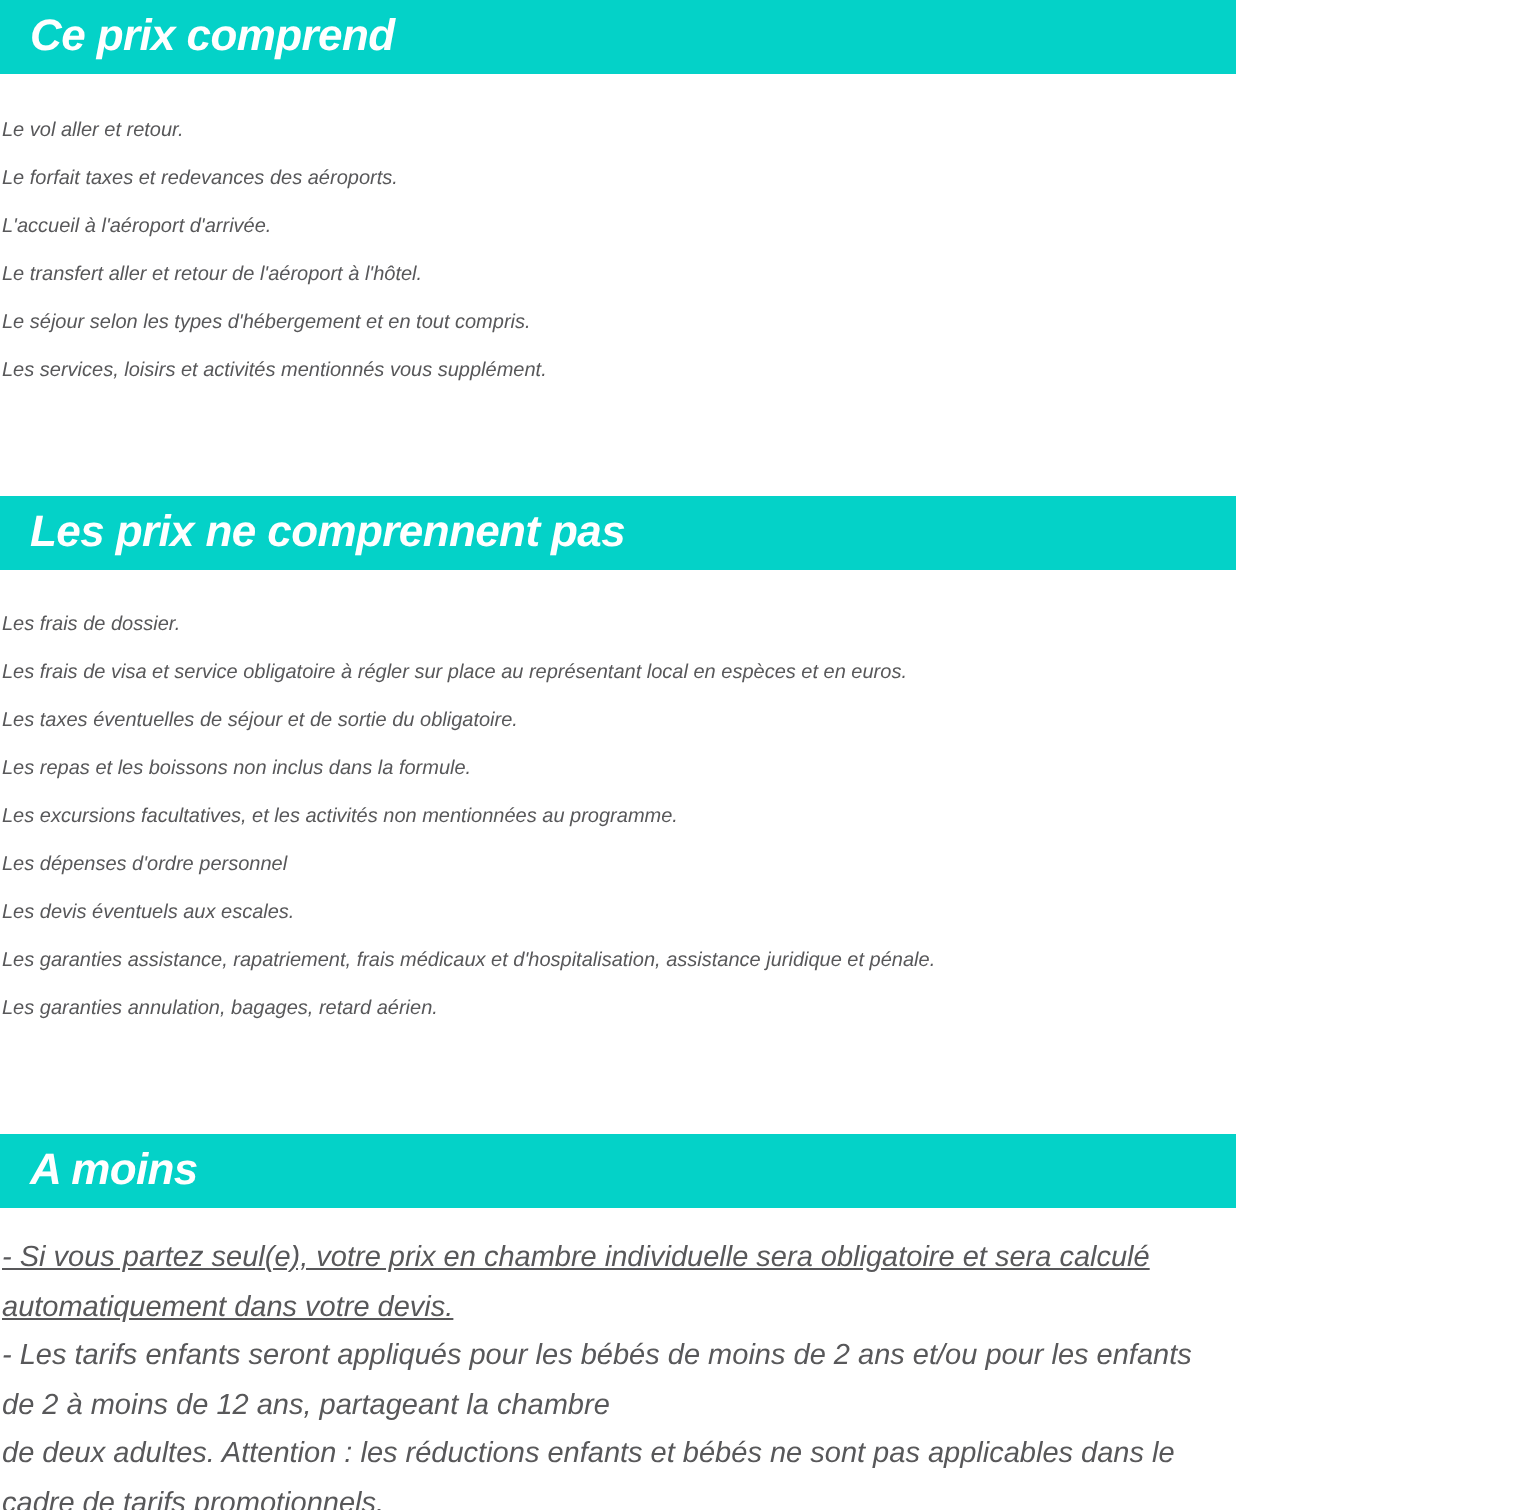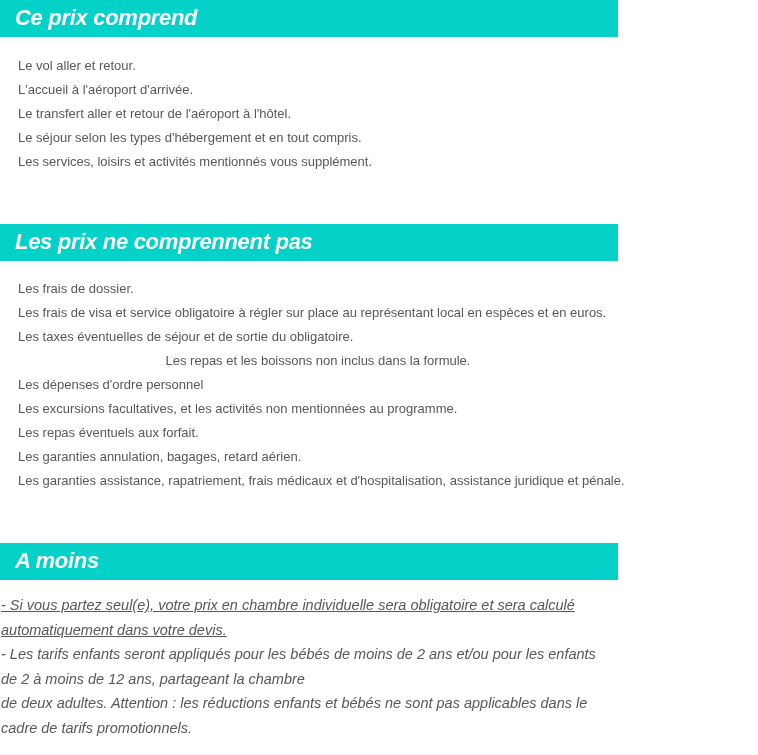--- a/index.html
+++ b/index.html
@@ -34,25 +34,26 @@
     font-stretch: condensed;
     white-space: nowrap;
   }
 
   
   .section-body {
     padding: 0;
     margin: 0;
   }
   .line {
-    font-size: 13px;
+    font-size: 10px;
+    font-style: italic;
     color: #58585a;
     line-height: 24px;
     white-space: nowrap;
-    padding-left: 18px;
+    padding-left: 1px;
   }
   .para {
     font-size: 14.5px;
     font-style: italic;
     color: #58585a;
     line-height: 24.5px;
     padding-left: 1px;
     padding-right: 4px;
   }
 
@@ -67,42 +68,43 @@
 </head>
 <body>
 
 <div class="page" style="background: rgb(255, 255, 255);">
 
   <div>
     <div class="section-header" style="background: rgb(4, 210, 200); color: rgb(255, 255, 255);">Ce prix comprend</div>
     <div class="gap-after-header-1"></div>
     <div class="section-body">
       <div class="line" style="color: rgb(88, 88, 90);">Le vol aller et retour.</div>
+      <div class="line" style="color: rgb(88, 88, 90);">Le forfait taxes et redevances des aéroports.</div>
       <div class="line" style="color: rgb(88, 88, 90);">L'accueil à l'aéroport d'arrivée.</div>
       <div class="line" style="color: rgb(88, 88, 90);">Le transfert aller et retour de l'aéroport à l'hôtel.</div>
       <div class="line" style="color: rgb(88, 88, 90);">Le séjour selon les types d'hébergement et en tout compris.</div>
       <div class="line" style="color: rgb(88, 88, 90);">Les services, loisirs et activités mentionnés vous supplément.</div>
     </div>
   </div>
 
   <div class="gap-section-1-2"></div>
 
   <div>
     <div class="section-header" style="background: rgb(4, 210, 200); color: rgb(255, 255, 255);">Les prix ne comprennent pas</div>
     <div class="gap-after-header-2"></div>
     <div class="section-body">
       <div class="line" style="color: rgb(88, 88, 90);">Les frais de dossier.</div>
       <div class="line" style="color: rgb(88, 88, 90);">Les frais de visa et service obligatoire à régler sur place au représentant local en espèces et en euros.</div>
       <div class="line" style="color: rgb(88, 88, 90);">Les taxes éventuelles de séjour et de sortie du obligatoire.</div>
-      <div class="line" style="color: rgb(88, 88, 90); text-align: center;">Les repas et les boissons non inclus dans la formule.</div>
+      <div class="line" style="color: rgb(88, 88, 90);">Les repas et les boissons non inclus dans la formule.</div>
+      <div class="line" style="color: rgb(88, 88, 90);">Les excursions facultatives, et les activités non mentionnées au programme.</div>
       <div class="line" style="color: rgb(88, 88, 90);">Les dépenses d'ordre personnel</div>
-      <div class="line" style="color: rgb(88, 88, 90);">Les excursions facultatives, et les activités non mentionnées au programme.</div>
-      <div class="line" style="color: rgb(88, 88, 90);">Les repas éventuels aux forfait.</div>
+      <div class="line" style="color: rgb(88, 88, 90);">Les devis éventuels aux escales.</div>
+      <div class="line" style="color: rgb(88, 88, 90);">Les garanties assistance, rapatriement, frais médicaux et d'hospitalisation, assistance juridique et pénale.</div>
       <div class="line" style="color: rgb(88, 88, 90);">Les garanties annulation, bagages, retard aérien.</div>
-      <div class="line" style="color: rgb(88, 88, 90);">Les garanties assistance, rapatriement, frais médicaux et d'hospitalisation, assistance juridique et pénale.</div>
     </div>
   </div>
 
   <div class="gap-section-2-3"></div>
 
   <div>
     <div class="section-header" style="background: rgb(4, 210, 200); color: rgb(255, 255, 255);">A moins</div>
     <div class="gap-after-header-3"></div>
     <div class="section-body">
       <div class="para" style="color: rgb(88, 88, 90); text-decoration: underline;">- Si vous partez seul(e), votre prix en chambre individuelle sera obligatoire et sera calculé automatiquement dans votre devis.</div>

